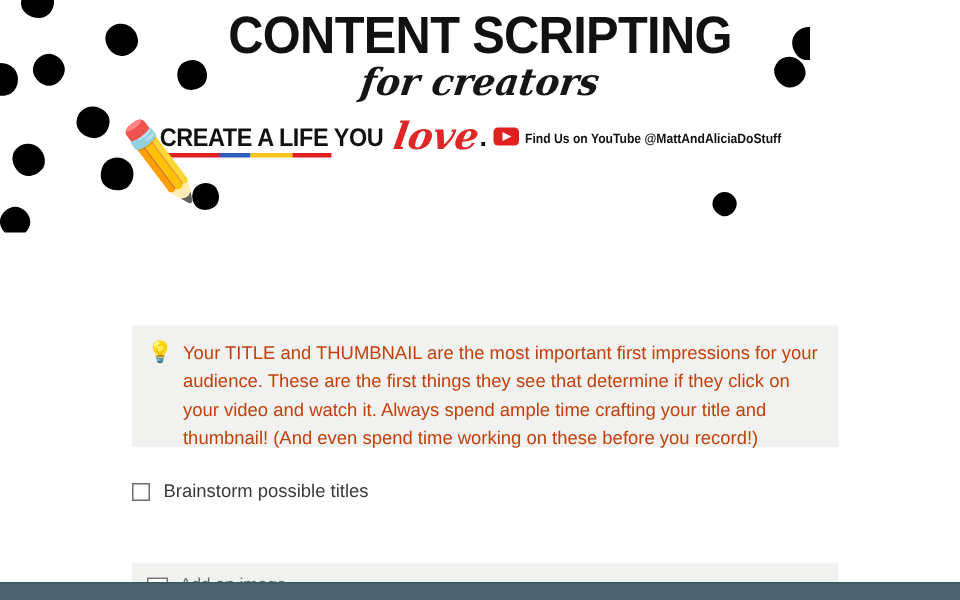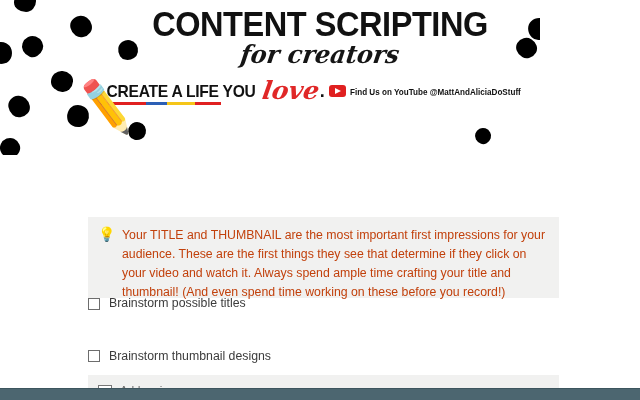--- a/index.html
+++ b/index.html
@@ -190,21 +190,21 @@
     color: #c2410c;
   }
 
   .check-row {
     position: absolute;
     left: 88px;
     display: flex;
     align-items: center;
     gap: 9px;
   }
-  #check-row-0 { top: 296px; align-items: flex-end; }
+  #check-row-0 { top: 320px; align-items: flex-end; }
   #check-row-1 { top: 349px; }
   .checkbox {
     width: 12px; height: 12px;
     border: 1.3px solid #6d6d6d;
     background: #ffffff;
     box-sizing: border-box;
     flex: none;
   }
   .check-label {
     font-size: 12.3px;
@@ -327,24 +327,20 @@
   <div id="callout">
     <span id="bulb-icon">💡</span>
     <span id="callout-text">Your TITLE and THUMBNAIL are the most important first impressions for your audience. These are the first things they see that determine if they click on your video and watch it. Always spend ample time crafting your title and thumbnail! (And even spend time working on these before you record!)</span>
   </div>
 
   <div class="check-row" id="check-row-0">
     <span class="checkbox"></span>
     <span class="check-label">Brainstorm possible titles</span>
   </div>
 
-  <div class="check-row" id="check-row-1">
-    <span class="checkbox"></span>
-    <span class="check-label">Brainstorm thumbnail designs</span>
-  </div>
 
   <div id="image-panel">
     <span id="image-icon"></span>
     <span id="image-label">Add an image</span>
   </div>
 
 </div>
 
 <div id="bottom-bar" style="background: rgb(76, 102, 112);"></div>
 

